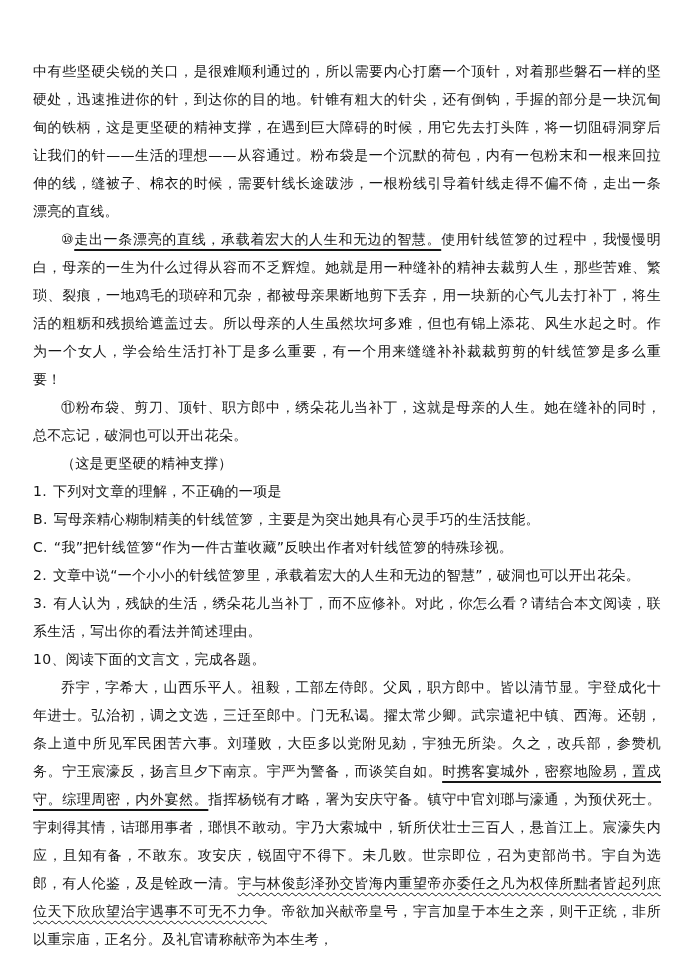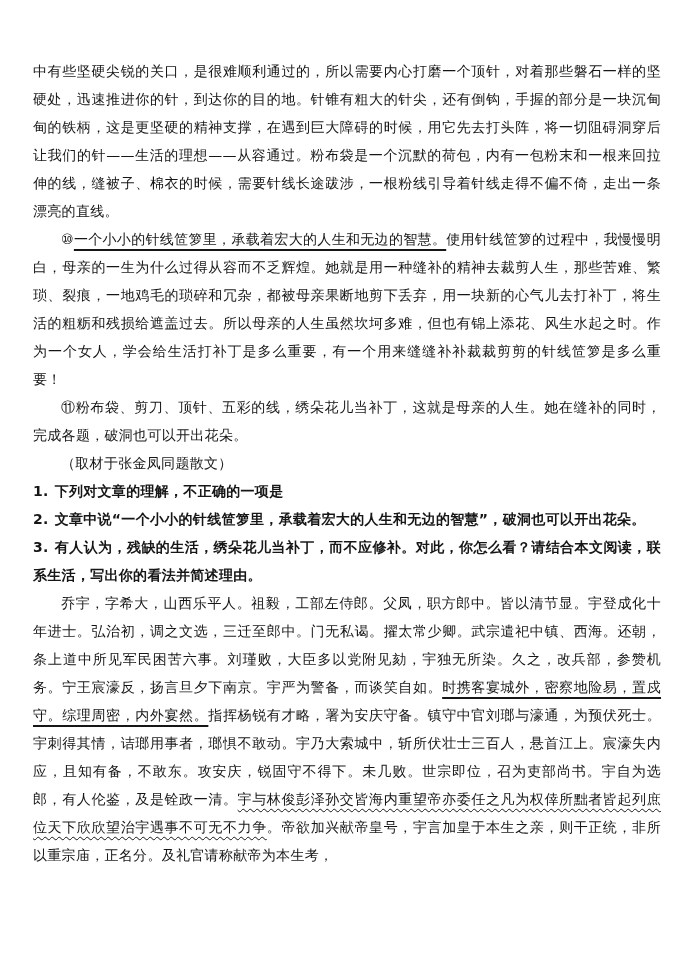--- a/index.html
+++ b/index.html
@@ -14,53 +14,56 @@
     font-size: 14px;
     line-height: 28px;
     padding: 57px 30px 16px 33px;
     text-align: justify;
     word-break: break-all;
     overflow: hidden;
     letter-spacing: 0.3px;
   }
   .page p { margin: 0; }
   .indent { text-indent: 2em; }
-  .q-line { font-weight: bold; }
+  .q-line { font-weight: normal; }
   .label { margin-right: 6px; }
   .u-solid {
     text-decoration: underline;
     text-decoration-thickness: 1.5px;
     text-underline-offset: 5px;
   }
   .u-wavy {
     text-decoration: underline wavy;
     text-decoration-thickness: 1px;
     text-underline-offset: 4px;
   }
   .section-gap { margin-top: 14px; }
 </style>
 </head>
 <body>
 
 <div class="page">
 
   <p>中有些坚硬尖锐的关口，是很难顺利通过的，所以需要内心打磨一个顶针，对着那些磐石一样的坚硬处，迅速推进你的针，到达你的目的地。针锥有粗大的针尖，还有倒钩，手握的部分是一块沉甸甸的铁柄，这是更坚硬的精神支撑，在遇到巨大障碍的时候，用它先去打头阵，将一切阻碍洞穿后让我们的针——生活的理想——从容通过。粉布袋是一个沉默的荷包，内有一包粉末和一根来回拉伸的线，缝被子、棉衣的时候，需要针线长途跋涉，一根粉线引导着针线走得不偏不倚，走出一条漂亮的直线。</p>
 
-  <p class="indent"><span>⑩</span><span class="u-solid">一个小小的针线笸箩里，承载着宏大的人生和无边的智慧。</span><span>使用针线笸箩的过程中，我慢慢明白，母亲的一生为什么过得从容而不乏辉煌。她就是用一种缝补的精神去裁剪人生，那些苦难、繁琐、裂痕，一地鸡毛的琐碎和冗杂，都被母亲果断地剪下丢弃，用一块新的心气儿去打补丁，将生活的粗粝和残损给遮盖过去。所以母亲的人生虽然坎坷多难，但也有锦上添花、风生水起之时。作为一个女人，学会给生活打补丁是多么重要，有一个用来缝缝补补裁裁剪剪的针线笸箩是多么重要！</span></p>
+  <p class="indent"><span>⑩</span><span class="u-solid">走出一条漂亮的直线，承载着宏大的人生和无边的智慧。</span><span>使用针线笸箩的过程中，我慢慢明白，母亲的一生为什么过得从容而不乏辉煌。她就是用一种缝补的精神去裁剪人生，那些苦难、繁琐、裂痕，一地鸡毛的琐碎和冗杂，都被母亲果断地剪下丢弃，用一块新的心气儿去打补丁，将生活的粗粝和残损给遮盖过去。所以母亲的人生虽然坎坷多难，但也有锦上添花、风生水起之时。作为一个女人，学会给生活打补丁是多么重要，有一个用来缝缝补补裁裁剪剪的针线笸箩是多么重要！</span></p>
 
-  <p class="indent"><span>⑪</span><span>粉布袋、剪刀、顶针、五彩的线，绣朵花儿当补丁，这就是母亲的人生。她在缝补的同时，完成各题，破洞也可以开出花朵。</span></p>
+  <p class="indent"><span>⑪</span><span>粉布袋、剪刀、顶针、职方郎中，绣朵花儿当补丁，这就是母亲的人生。她在缝补的同时，总不忘记，破洞也可以开出花朵。</span></p>
 
-  <p class="indent">（取材于张金凤同题散文）</p>
+  <p class="indent">（这是更坚硬的精神支撑）</p>
 
   <p class="q-line"><span class="label">1.</span><span>下列对文章的理解，不正确的一项是</span></p>
 
 
+  <p class="q-line"><span class="label">B.</span><span>写母亲精心糊制精美的针线笸箩，主要是为突出她具有心灵手巧的生活技能。</span></p>
 
+  <p class="q-line"><span class="label">C.</span><span>“我”把针线笸箩“作为一件古董收藏”反映出作者对针线笸箩的特殊珍视。</span></p>
 
 
   <p class="q-line"><span class="label">2.</span><span>文章中说“一个小小的针线笸箩里，承载着宏大的人生和无边的智慧”，破洞也可以开出花朵。</span></p>
 
   <p class="q-line"><span class="label">3.</span><span>有人认为，残缺的生活，绣朵花儿当补丁，而不应修补。对此，你怎么看？请结合本文阅读，联系生活，写出你的看法并简述理由。</span></p>
 
+  <p class="q-line section-gap"><span>10、</span><span>阅读下面的文言文，完成各题。</span></p>
 
   <p class="indent"><span>乔宇，字希大，山西乐平人。祖毅，工部左侍郎。父凤，职方郎中。皆以清节显。宇登成化十年进士。弘治初，调之文选，三迁至郎中。门无私谒。擢太常少卿。武宗遣祀中镇、西海。还朝，条上道中所见军民困苦六事。刘瑾败，大臣多以党附见劾，宇独无所染。久之，改兵部，参赞机务。宁王宸濠反，扬言旦夕下南京。宇严为警备，而谈笑自如。</span><span class="u-solid">时携客宴城外，密察地险易，置戍守。综理周密，内外宴然。</span><span>指挥杨锐有才略，署为安庆守备。镇守中官刘瑯与濠通，为预伏死士。宇刺得其情，诘瑯用事者，瑯惧不敢动。宇乃大索城中，斩所伏壮士三百人，悬首江上。宸濠失内应，且知有备，不敢东。攻安庆，锐固守不得下。未几败。世宗即位，召为吏部尚书。宇自为选郎，有人伦鉴，及是铨政一清。</span><span class="u-wavy">宇与林俊彭泽孙交皆海内重望帝亦委任之凡为权倖所黜者皆起列庶位天下欣欣望治宇遇事不可无不力争</span><span>。帝欲加兴献帝皇号，宇言加皇于本生之亲，则干正统，非所以重宗庙，正名分。及礼官请称献帝为本生考，</span></p>
 
 </div>
 
 </body></html>

